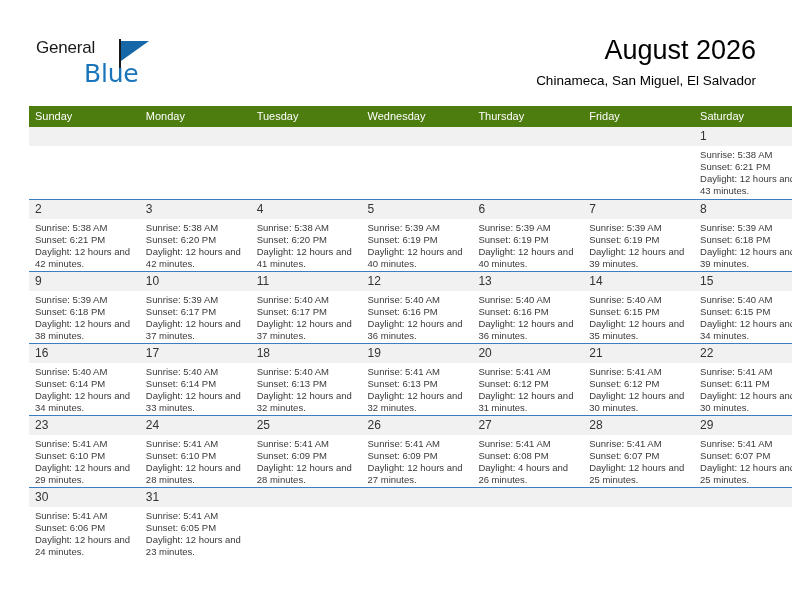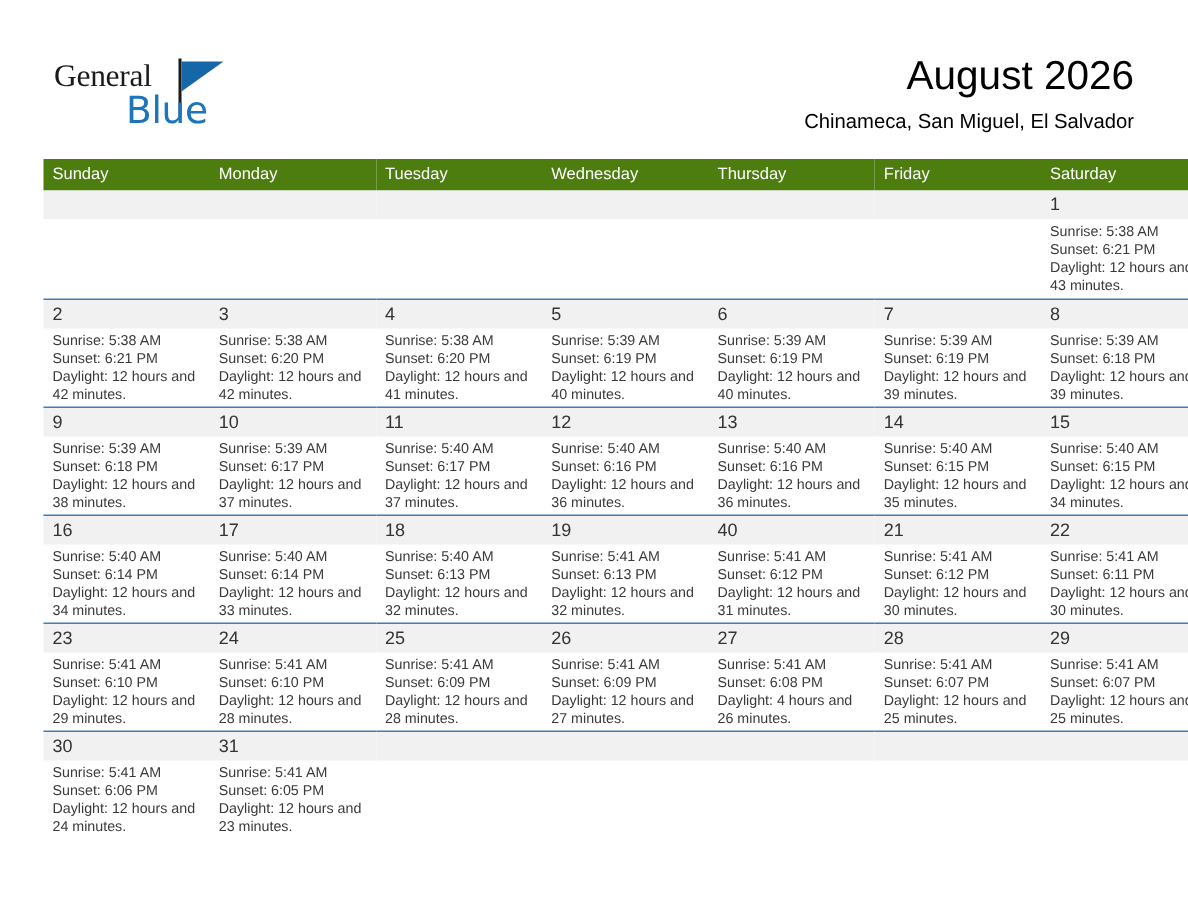--- a/index.html
+++ b/index.html
@@ -33,24 +33,24 @@
     position: absolute;
     left: 36px;
     top: 38px;
     width: 130px;
     height: 50px;
   }
   .logo-general {
     position: absolute;
     left: 0;
     top: 0;
-    font-size: 21px;
+    font-size: 17px;
     letter-spacing: -0.2px;
     color: #1a1a1a;
-    font-family: Liberation Serif, serif;
+    font-family: Liberation Sans, sans-serif;
   }
   .logo-blue {
     position: absolute;
     left: 48px;
     top: 21px;
     font-size: 25px;
     letter-spacing: -0.2px;
     color: #1b75bb;
     font-family: "DejaVu Sans", sans-serif;
   }
@@ -351,21 +351,21 @@
           </td>
           <td>
             <div class="daynum">19</div>
             <div class="cell-body">
               <div>Sunrise: 5:41 AM</div>
               <div>Sunset: 6:13 PM</div>
               <div class="daylight-line">Daylight: 12 hours and 32 minutes.</div>
             </div>
           </td>
           <td>
-            <div class="daynum">40</div>
+            <div class="daynum">20</div>
             <div class="cell-body">
               <div>Sunrise: 5:41 AM</div>
               <div>Sunset: 6:12 PM</div>
               <div class="daylight-line">Daylight: 12 hours and 31 minutes.</div>
             </div>
           </td>
           <td>
             <div class="daynum">21</div>
             <div class="cell-body">
               <div>Sunrise: 5:41 AM</div>

